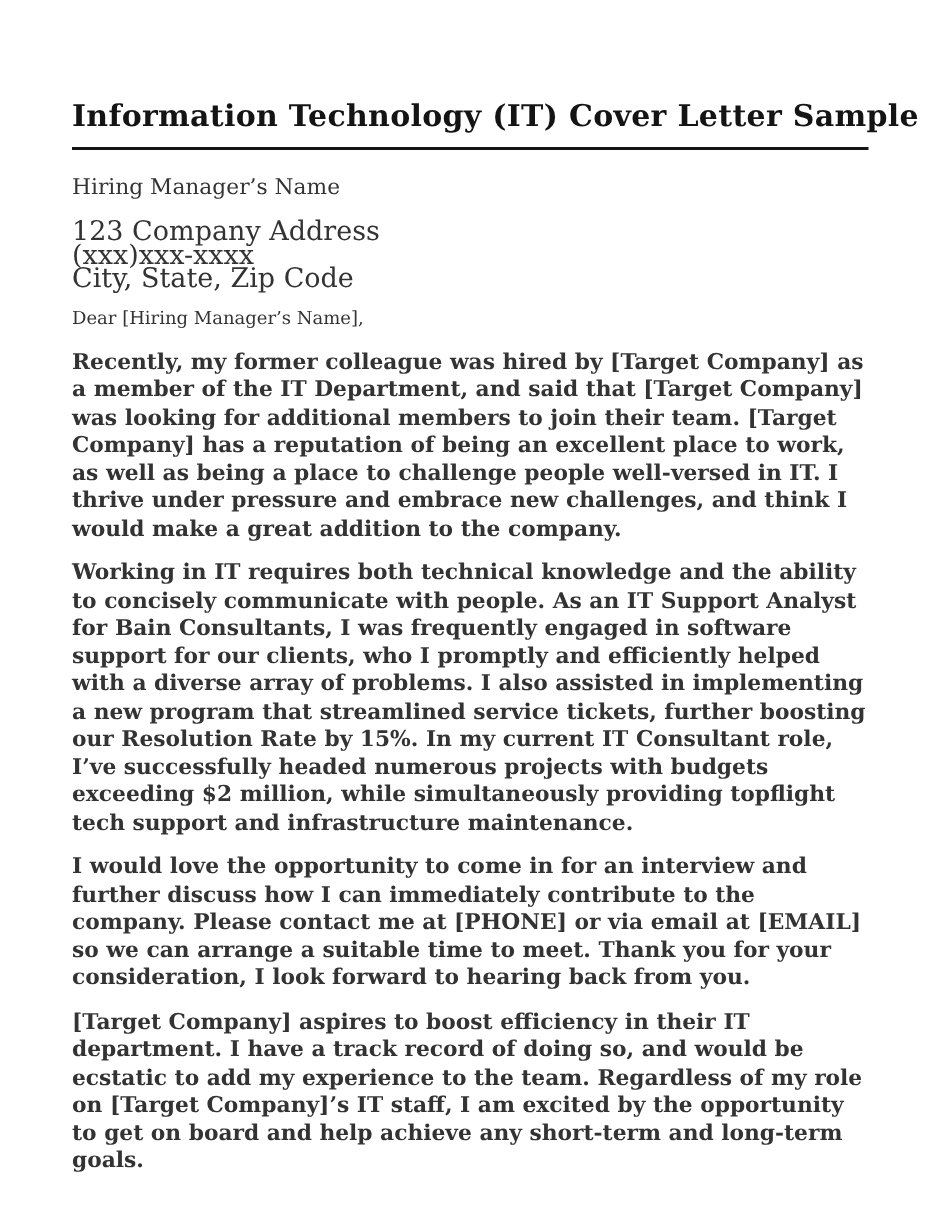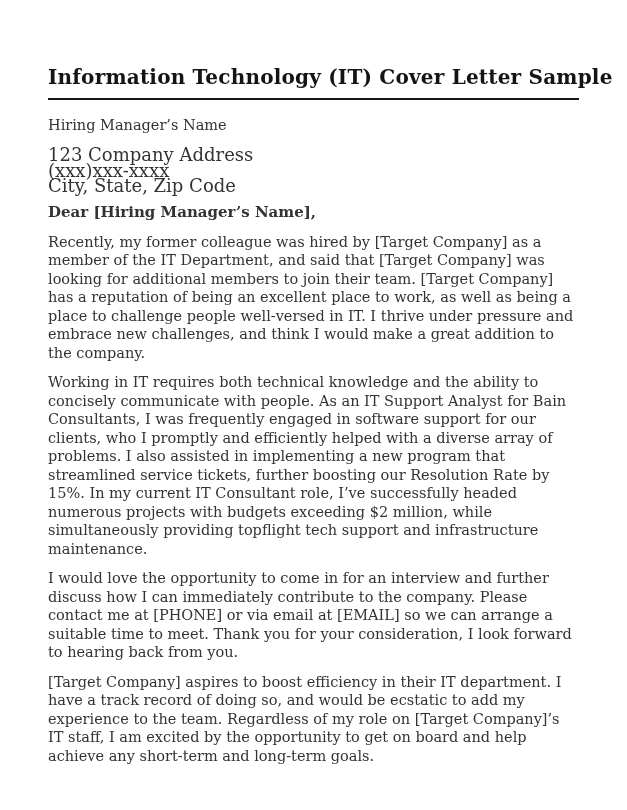--- a/index.html
+++ b/index.html
@@ -42,29 +42,29 @@
     line-height: 19px;
   }
   .address-block {
     margin-top: 12px;
     font-size: 18px;
     line-height: 15.5px;
   }
   .address-line { display: block; }
   .salutation {
     margin: 9px 0 0 0;
-    font-size: 15px;
+    font-size: 12px;
     line-height: 19px;
-    font-weight: bold;
   }
   .para {
     margin: 11px 0 0 0;
     font-size: 14.5px;
     line-height: 18.5px;
     text-align: left;
+    font-weight: bold;
   }
 </style>
 </head>
 <body>
 
 <div class="page">
 
   <h1 class="page-title">Information Technology (IT) Cover Letter Sample</h1>
 
   <hr class="title-divider">

